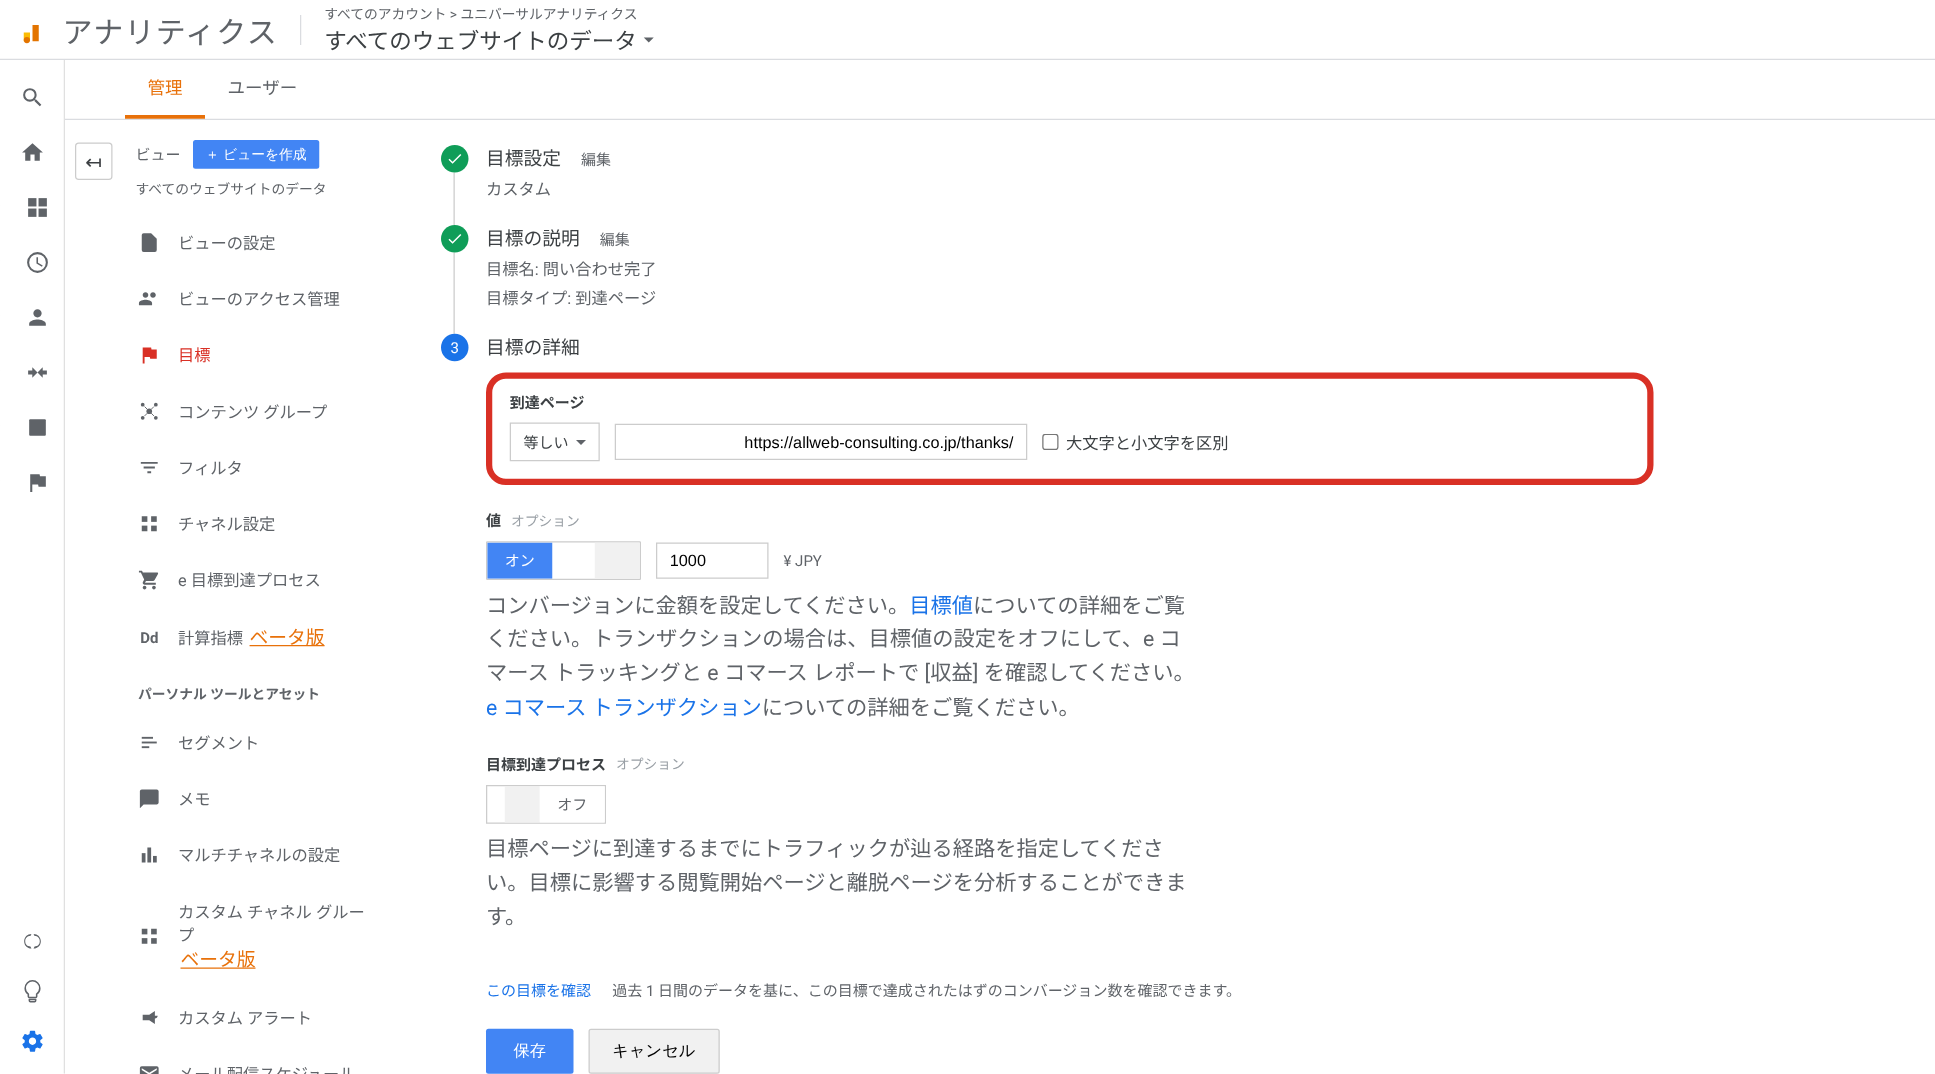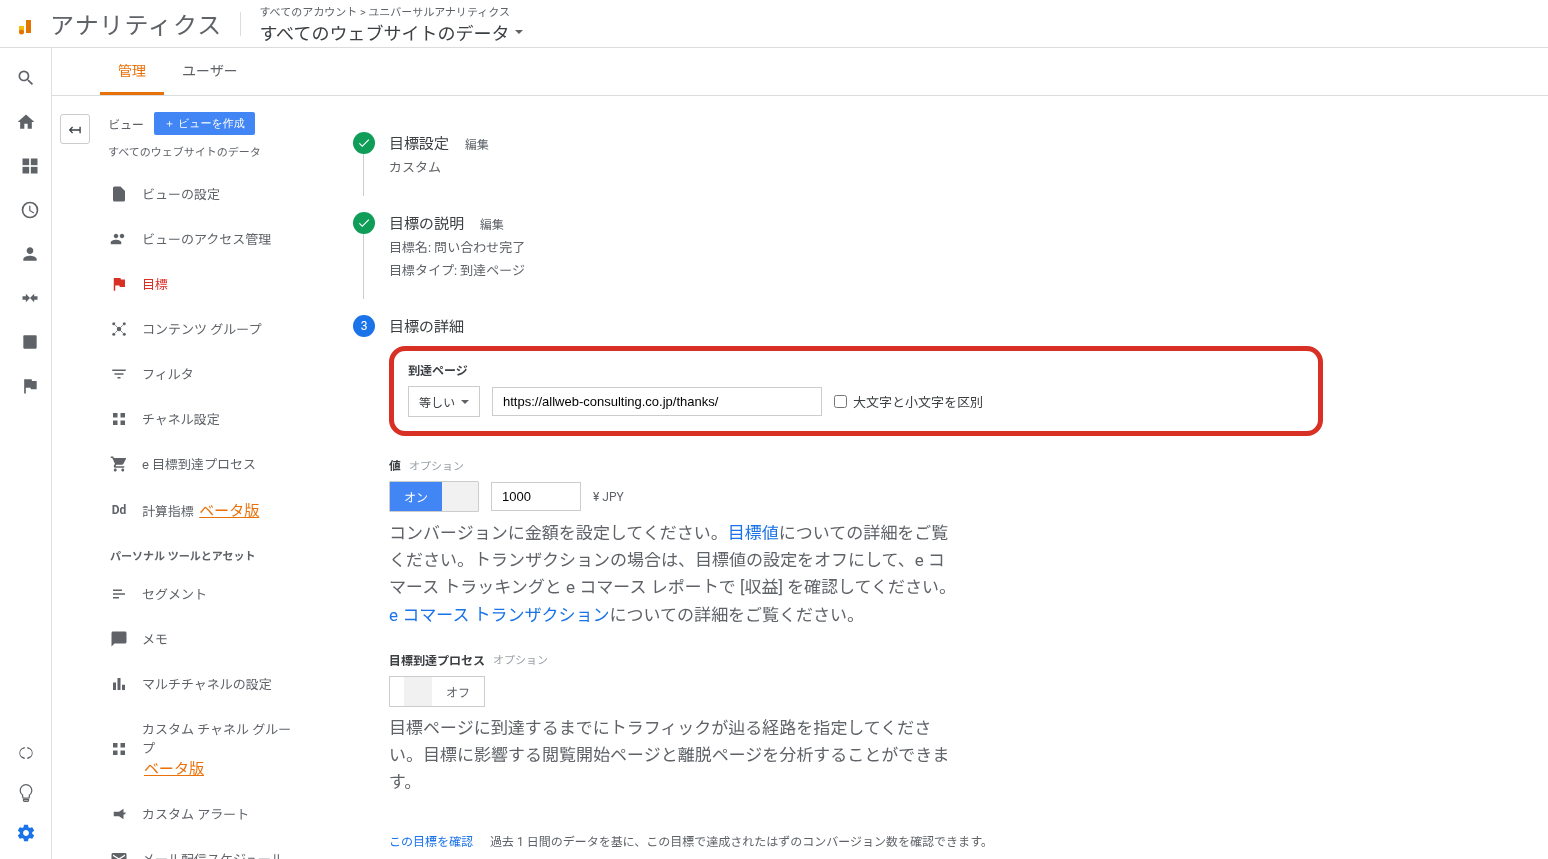--- a/index.html
+++ b/index.html
@@ -52,47 +52,47 @@
     .sidebar-subtitle { font-size: 11px; color: #5f6368; padding: 0 10px 12px 10px; }
     .sidebar-item { display: flex; align-items: center; gap: 14px; padding: 13px 12px; cursor: pointer; color: #5f6368; font-size: 13px; }
     .sidebar-item.active { color: #d93025; }
     .sidebar-item .si-icon { width: 18px; height: 18px; display: flex; align-items: center; justify-content: center; }
     .sidebar-item .si-icon svg { width: 18px; height: 18px; fill: currentColor; }
     .sidebar-section-label { font-size: 11px; font-weight: bold; color: #5f6368; padding: 14px 12px 8px 12px; }
     .beta-tag { font-size: 15px; color: #e8710a; margin-left: 2px; text-decoration: underline; }
 
     
     .main-panel { flex: 1; padding: 20px 40px; overflow-y: auto; max-width: 1050px; }
-    .step-row { display: flex; gap: 14px; position: relative; padding-bottom: 4px; margin-top: 16px; }
+    .step-row { display: flex; gap: 14px; position: relative; padding-bottom: 4px; }
     .step-line { position: absolute; left: 10px; top: 22px; bottom: 0; width: 1px; background: #ccc; }
     .step-badge { width: 22px; height: 22px; border-radius: 50%; display: flex; align-items: center; justify-content: center; color: #fff; font-size: 12px; flex-shrink: 0; z-index: 1; }
     .step-badge.done { background: #0f9d58; }
     .step-badge.current { background: #1a73e8; }
     .step-content { flex: 1; padding-bottom: 16px; }
     .step-title-row { display: flex; align-items: baseline; gap: 16px; }
     .step-title { font-size: 15px; color: #3c4043; }
     .step-edit { font-size: 12px; color: #5f6368; cursor: pointer; }
     .step-sub { font-size: 13px; color: #5f6368; margin-top: 4px; }
 
     .detail-body { margin-top: 10px; }
     .highlight-box { border: 5px solid #d93025; border-radius: 16px; padding: 10px 14px 14px 14px; margin-top: 0; }
     .field-label { font-size: 12px; font-weight: bold; color: #3c4043; margin-bottom: 8px; }
     .dest-row { display: flex; align-items: center; gap: 12px; }
     .match-select { border: 1px solid #ccc; padding: 6px 10px; font-size: 12px; background: #fff; cursor: pointer; display: flex; align-items: center; gap: 6px; }
-    .dest-input { border: 1px solid #ccc; padding: 6px 10px; font-size: 13px; width: 330px; }
+    .dest-input { border: 1px solid #ccc; padding: 6px 10px; font-size: 13px; width: 330px; text-align: right; }
     .checkbox-row { display: flex; align-items: center; gap: 6px; font-size: 13px; color: #3c4043; }
     .hint-text { font-size: 11px; color: #5f6368; margin-top: 8px; line-height: 1.5; }
     .hint-text .italic { font-style: italic; }
 
     .value-section { margin-top: 20px; }
     .value-header { display: flex; align-items: center; gap: 8px; margin-bottom: 8px; }
     .value-label { font-size: 12px; font-weight: bold; }
     .optional-tag { font-size: 11px; color: #9aa0a6; }
     .toggle-row { display: flex; align-items: center; gap: 12px; }
-    .toggle-switch { display: flex; border: 1px solid #ccc; border-radius: 1px; overflow: hidden; }
+    .toggle-switch { display: flex; border: 1px solid #ccc; border-radius: 1px; overflow: hidden; gap: 34px; }
     .toggle-on { background: #4285f4; color: #fff; padding: 6px 14px; font-size: 12px; }
     .toggle-off-half { background: #f1f1f1; width: 36px; }
     .value-input { border: 1px solid #ccc; padding: 6px 10px; width: 90px; font-size: 13px; }
     .currency { font-size: 12px; color: #5f6368; }
     .value-hint { font-size: 17px; color: #5f6368; margin-top: 8px; max-width: 570px; line-height: 1.6; }
     .link-blue { color: #1a73e8; cursor: pointer; }
 
     .funnel-section { margin-top: 22px; }
     .toggle-switch-off { display: flex; border: 1px solid #ccc; }
     .toggle-off-left { background: #f1f1f1; width: 28px; }

